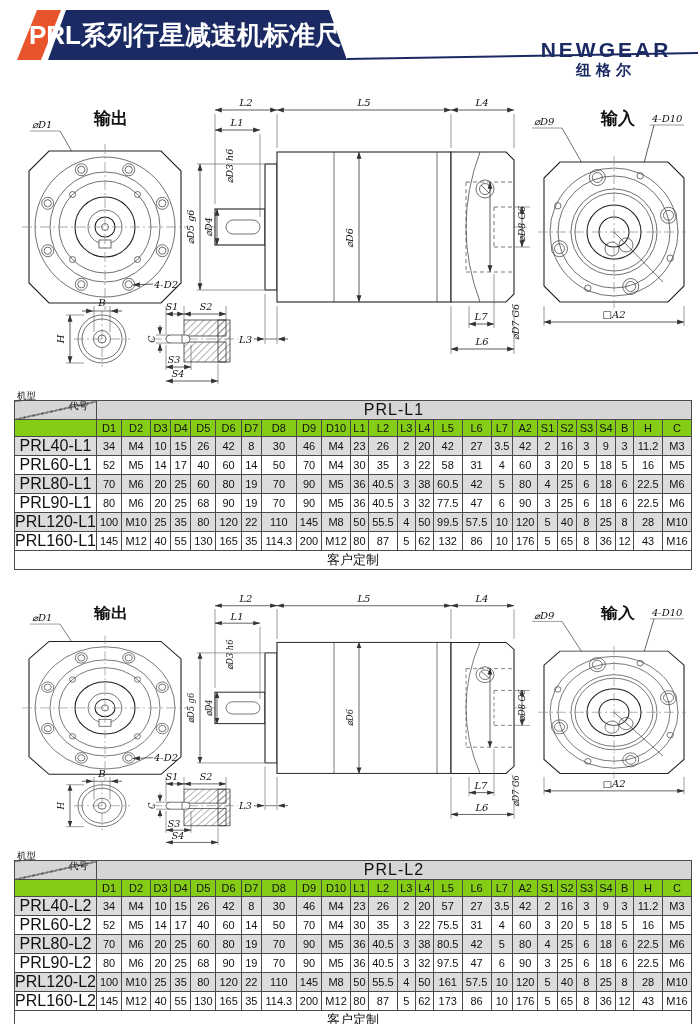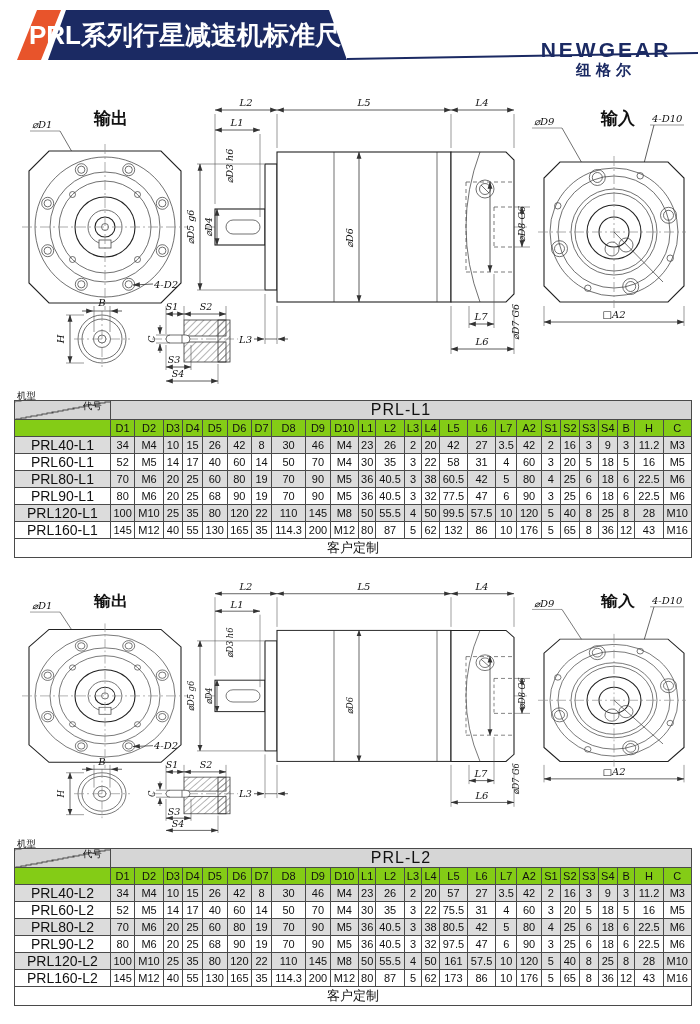--- a/index.html
+++ b/index.html
@@ -33,21 +33,21 @@
   .hat{fill:url(#hatch);stroke:#333;stroke-width:0.8;}
 
   
   .tbl-wrap{margin:8px 0 0 14px;}
   table.spec{border-collapse:collapse;width:678px;table-layout:auto;font-size:11px;}
   table.spec td{border:1px solid #4a4a4a;text-align:center;height:16px;padding:0 1px;white-space:nowrap;}
   table.spec tr.t-title td{height:17px;}
   table.spec td.title-cell{background:#d6d6d6;font-size:16px;letter-spacing:1px;}
   table.spec tr.t-head td{background:#84cc16;}
   table.spec tr.alt td{background:#dcdcdc;}
-  table.spec td.model{font-size:14px;padding:0 12px;margin-left:40px;}
+  table.spec td.model{font-size:16px;padding:0 0;margin-left:40px;}
   table.spec tr.t-foot td{height:15px;font-size:13px;background:#fff;}
   td.corner{position:relative;width:62px;background:#d6d6d6;padding:0;
     background-image:linear-gradient(to bottom right,transparent calc(50% - 0.6px),#4a4a4a calc(50% - 0.6px),#4a4a4a calc(50% + 0.6px),transparent calc(50% + 0.6px));}
   td.corner .c-top{position:absolute;top:-1px;right:8px;font-size:9.5px;}
   td.corner .c-bot{position:absolute;bottom:16px;left:2px;font-size:9.5px;}
 </style>
 </head>
 <body>
 
 <svg width="0" height="0" style="position:absolute" aria-hidden="true">

